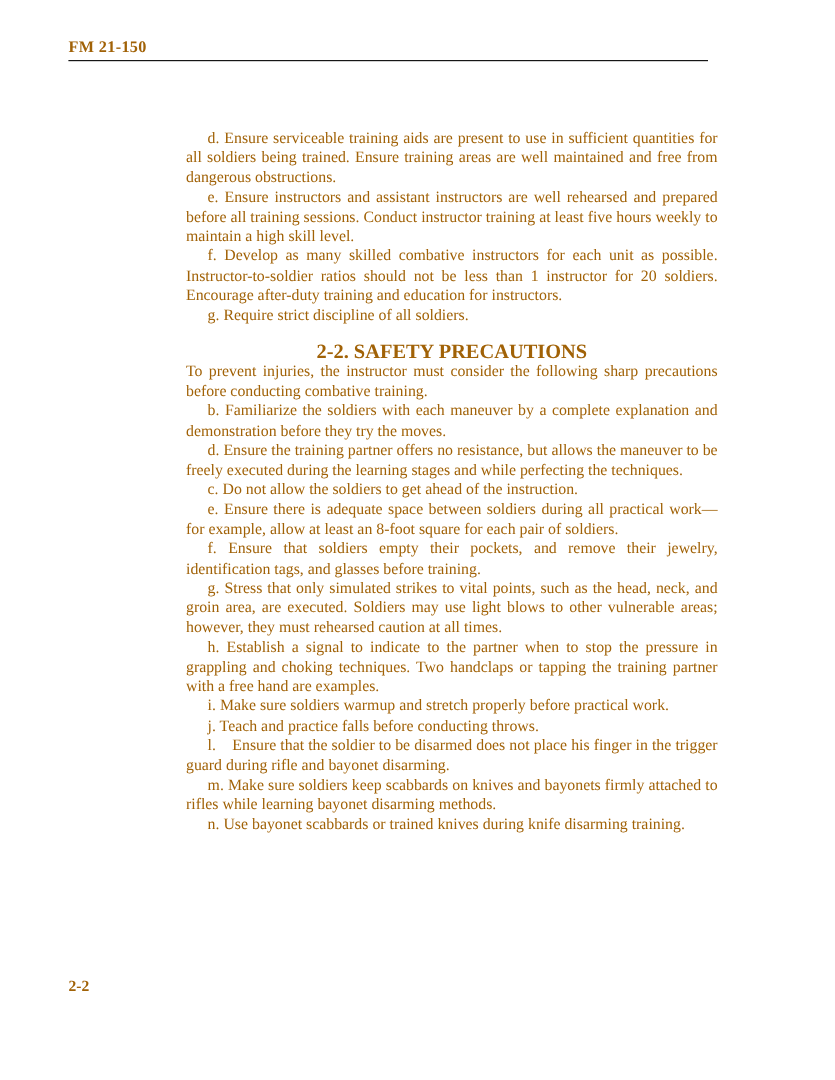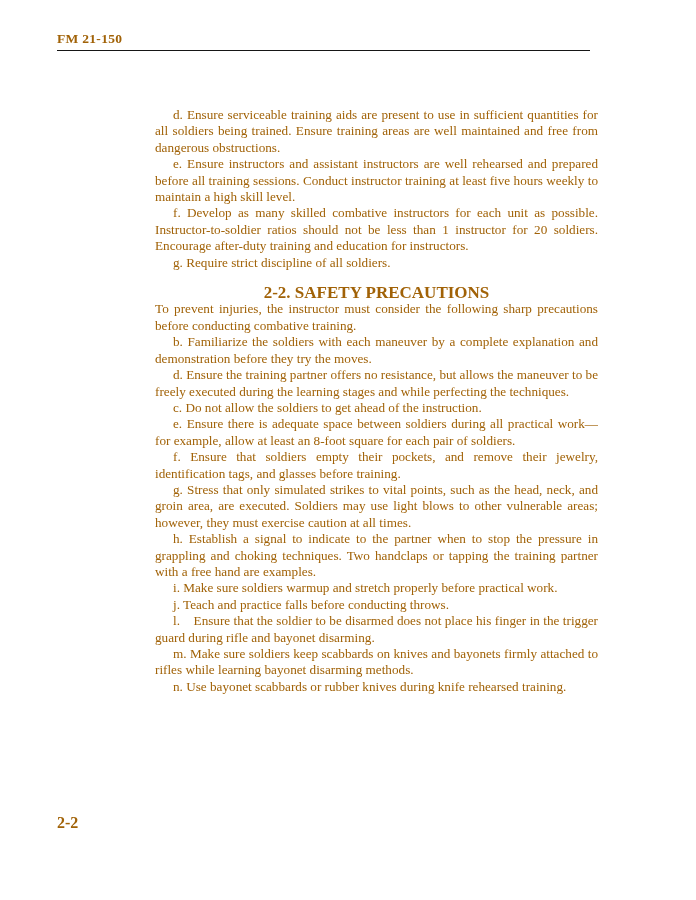--- a/index.html
+++ b/index.html
@@ -57,21 +57,21 @@
       text-indent: 0;
       text-align: center;
     }
     .intro {
       text-indent: 0;
     }
     .footer {
       position: absolute;
       left: 57px;
       top: 814px;
-      font-size: 16px;
+      font-size: 13px;
       font-weight: bold;
     }
   </style>
 </head>
 <body>
 
 <div class="page">
 
   <div class="header">
     <div class="doc-id">FM 21-150</div>
@@ -85,26 +85,26 @@
     <p class="para">g. Require strict discipline of all soldiers.</p>
 
     <h2 class="section-heading">2-2. SAFETY PRECAUTIONS</h2>
     <p class="para intro">To prevent injuries, the instructor must consider the following sharp precautions before conducting combative training.</p>
 
     <p class="para">b. Familiarize the soldiers with each maneuver by a complete explanation and demonstration before they try the moves.</p>
     <p class="para">d. Ensure the training partner offers no resistance, but allows the maneuver to be freely executed during the learning stages and while perfecting the techniques.</p>
     <p class="para">c. Do not allow the soldiers to get ahead of the instruction.</p>
     <p class="para">e. Ensure there is adequate space between soldiers during all practical work—for example, allow at least an 8-foot square for each pair of soldiers.</p>
     <p class="para">f. Ensure that soldiers empty their pockets, and remove their jewelry, identification tags, and glasses before training.</p>
-    <p class="para">g. Stress that only simulated strikes to vital points, such as the head, neck, and groin area, are executed. Soldiers may use light blows to other vulnerable areas; however, they must exercise caution at all times.</p>
+    <p class="para">g. Stress that only simulated strikes to vital points, such as the head, neck, and groin area, are executed. Soldiers may use light blows to other vulnerable areas; however, they must rehearsed caution at all times.</p>
     <p class="para">h. Establish a signal to indicate to the partner when to stop the pressure in grappling and choking techniques. Two handclaps or tapping the training partner with a free hand are examples.</p>
     <p class="para">i. Make sure soldiers warmup and stretch properly before practical work.</p>
     <p class="para">j. Teach and practice falls before conducting throws.</p>
     <p class="para">l.&nbsp;&nbsp;&nbsp;&nbsp;Ensure that the soldier to be disarmed does not place his finger in the trigger guard during rifle and bayonet disarming.</p>
     <p class="para">m. Make sure soldiers keep scabbards on knives and bayonets firmly attached to rifles while learning bayonet disarming methods.</p>
-    <p class="para">n. Use bayonet scabbards or rubber knives during knife rehearsed training.</p>
+    <p class="para">n. Use bayonet scabbards or trained knives during knife disarming training.</p>
   </div>
 
   <div class="footer">
     <span>2-2</span>
   </div>
 
 </div>
 
 </body></html>

